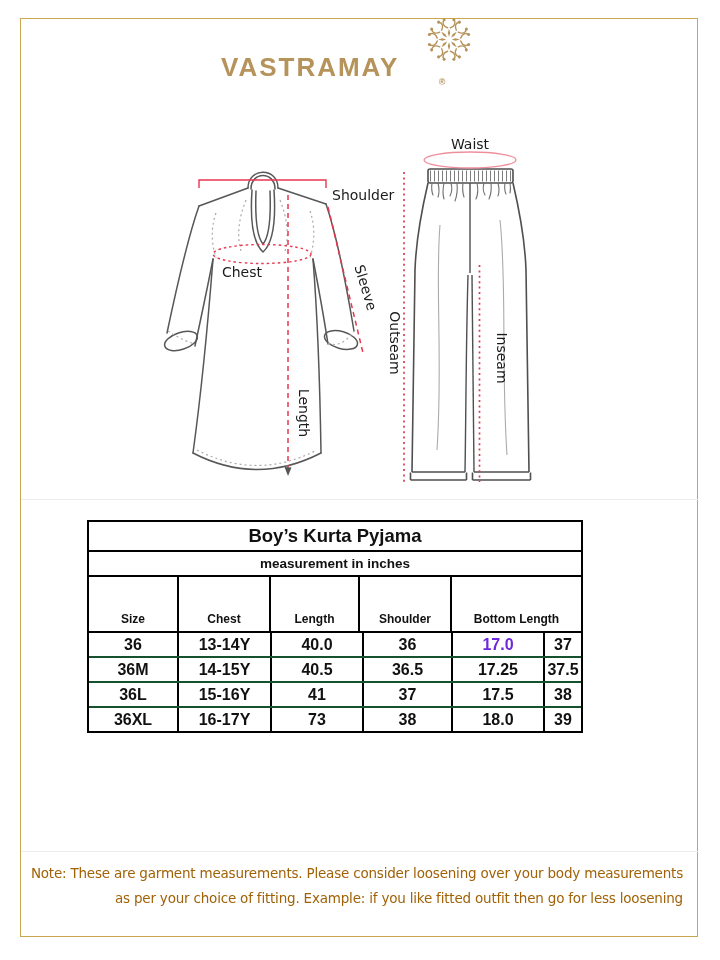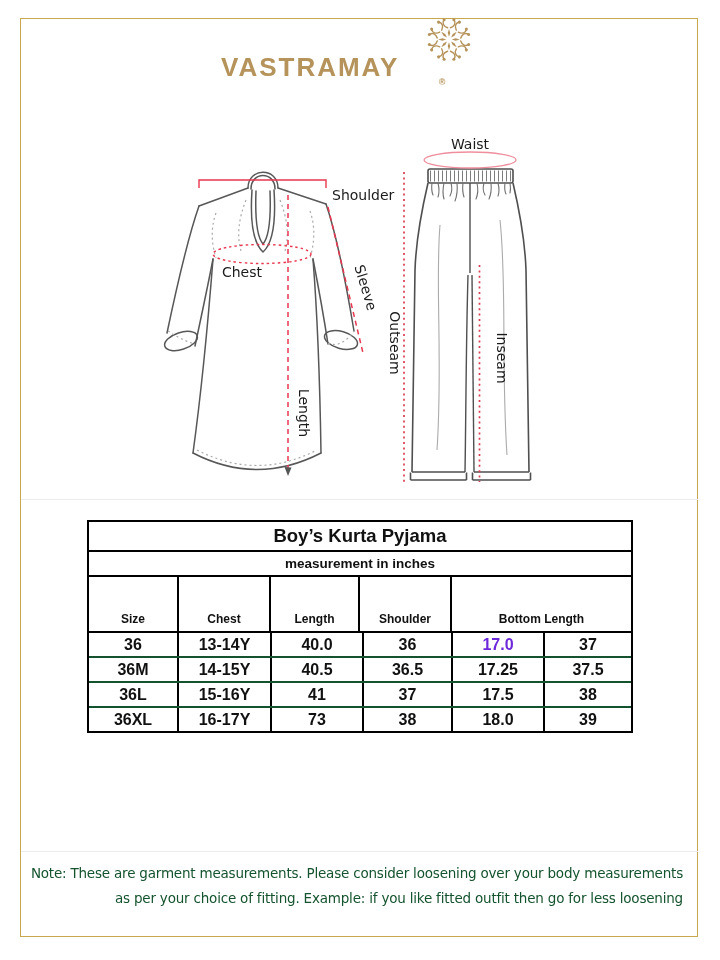--- a/index.html
+++ b/index.html
@@ -14,42 +14,42 @@
   .logo{position:absolute;left:221px;top:52px;color:#b5935a;font-size:26px;
         letter-spacing:2px;font-weight:700;white-space:nowrap;}
   .logo .reg{position:absolute;right:-46px;bottom:-4px;font-size:9px;letter-spacing:0;color:#b5935a;}
   .ornament{position:absolute;right:-74px;top:-36px;}
 
   
   .diagram{position:absolute;left:60px;top:125px;}
   .dlabel{font-family:"DejaVu Sans",sans-serif;font-size:14px;fill:#1b1b1b;}
 
   
-  .sizetable{position:absolute;left:87px;top:520px;width:546px;height:213px;
+  .sizetable{position:absolute;left:87px;top:520px;width:496px;height:213px;
         border:2px solid #000;box-sizing:border-box;display:flex;flex-direction:column;
         font-weight:bold;color:#111;}
   .t-title{height:28px;flex:0 0 28px;border-bottom:2.5px solid #000;display:flex;
         align-items:center;justify-content:center;font-size:18.5px;}
   .t-sub{height:23px;flex:0 0 23px;border-bottom:2px solid #000;display:flex;
         align-items:center;justify-content:center;font-size:13.5px;}
   .t-head{flex:0 0 54px;display:flex;border-bottom:2px solid #000;}
   .t-row{flex:1;display:flex;border-bottom:2px solid #14532d;}
   .t-row:last-child{border-bottom:none;}
   .cell{border-right:2px solid #000;box-sizing:border-box;display:flex;
         align-items:center;justify-content:center;text-align:center;}
   .cell:last-child{border-right:none;flex:1;}
   .c0{width:90px;} .c1{width:93px;} .c2{width:92px;} .c3{width:89px;} .c4{width:92px;} .c5{width:86px;}
   .t-head .cell{align-items:flex-end;padding-bottom:4px;font-size:12px;line-height:1.25;}
   .t-row .cell{font-size:16px;}
   .hl{color:#6d28d9;}
 
   
   .note{position:absolute;left:30px;right:37px;top:861px;text-align:right;
         font-family:"DejaVu Sans",sans-serif;font-size:13.5px;letter-spacing:-0.2px;
-        line-height:25px;color:#14532d;white-space:nowrap;}
+        line-height:25px;color:#a16207;white-space:nowrap;}
 </style>
 </head>
 <body>
 
 <div class="page">
 
   <div class="gold-frame"></div>
   <div class="seam seam-1"></div>
   <div class="seam seam-2"></div>
 

